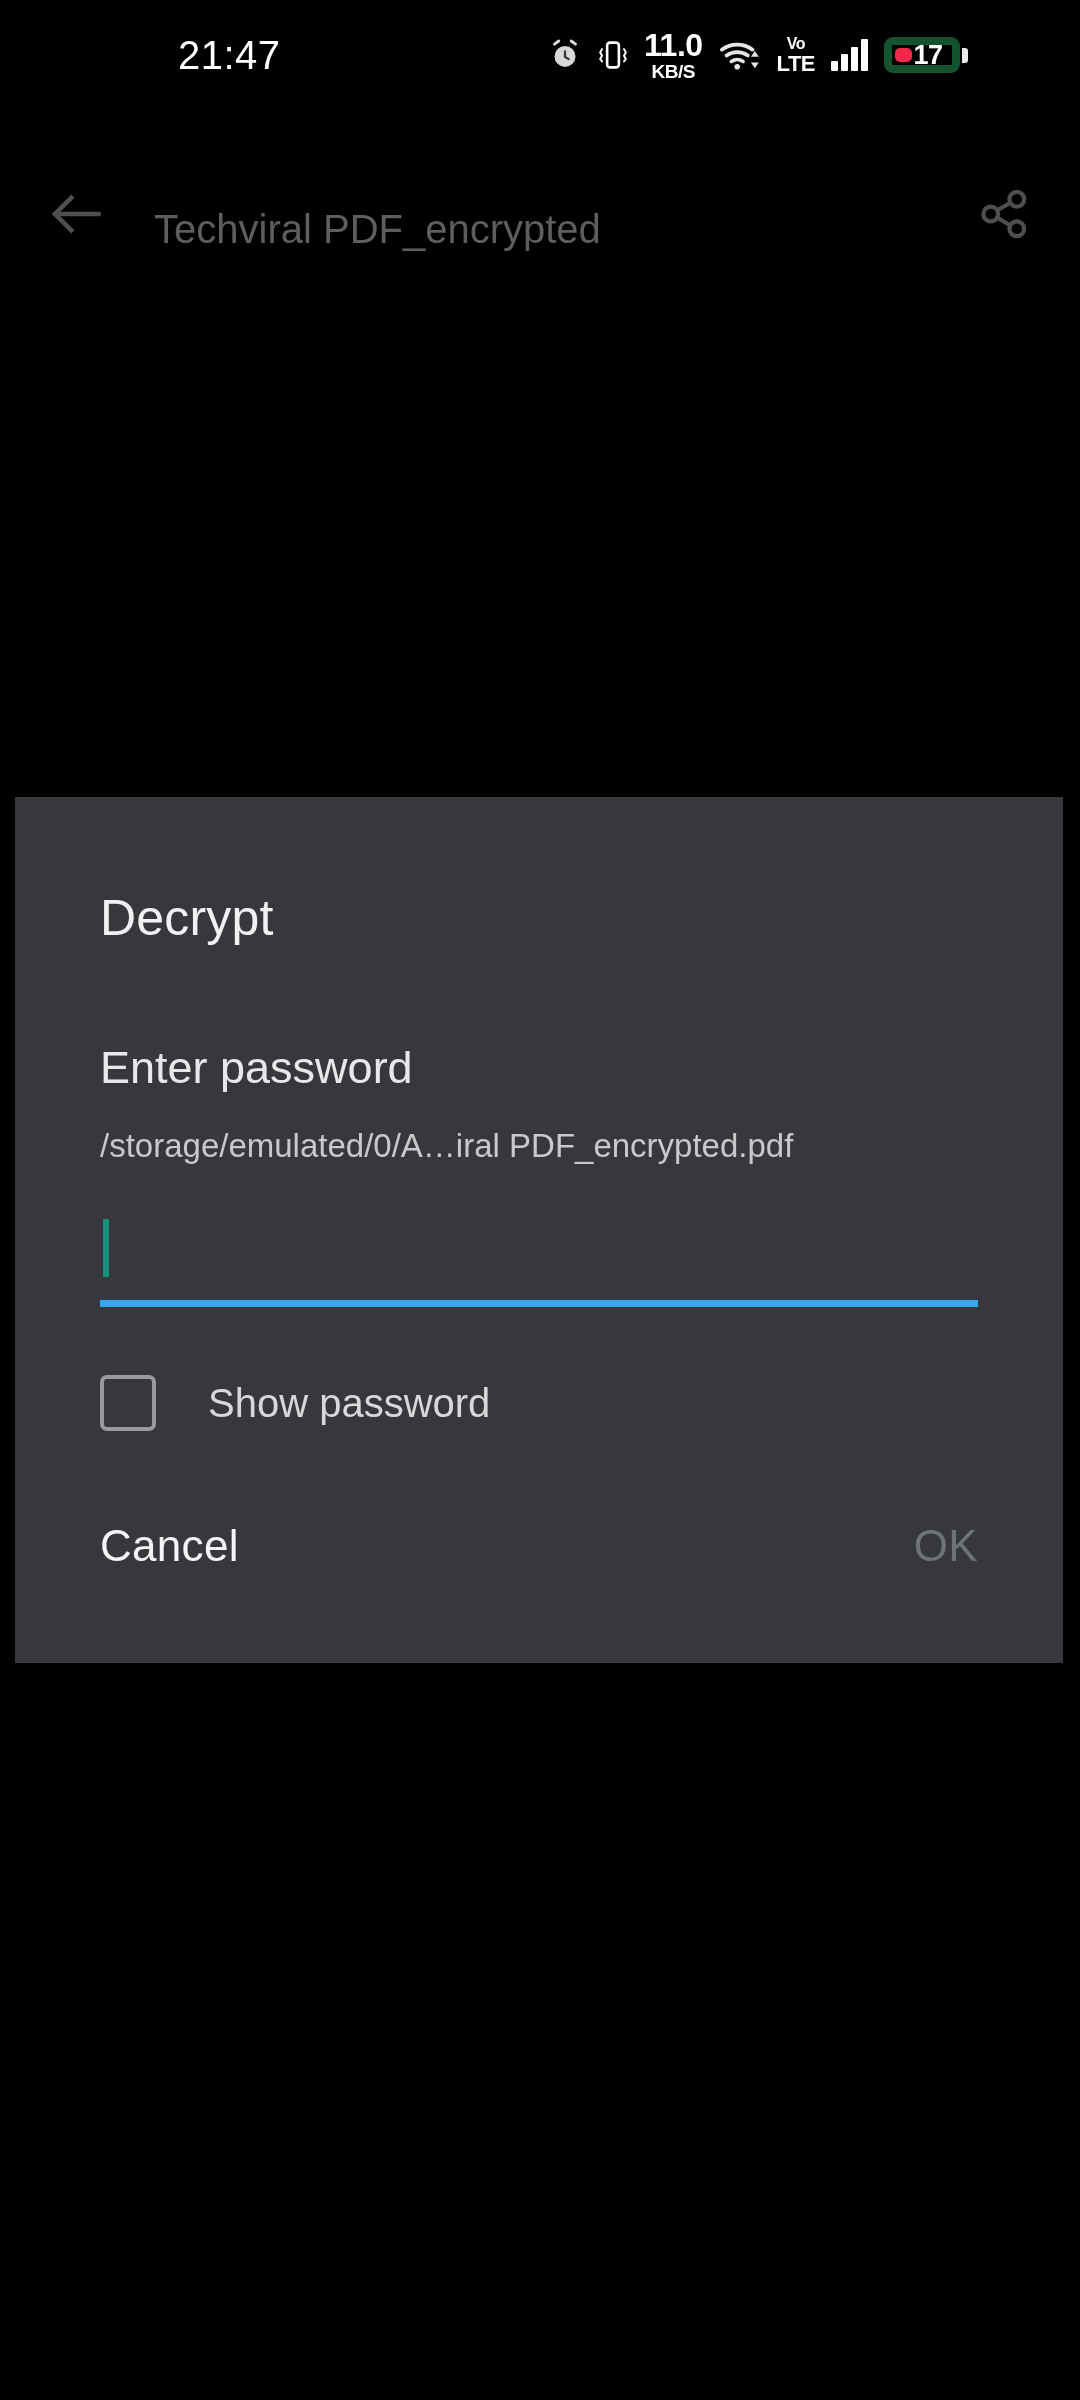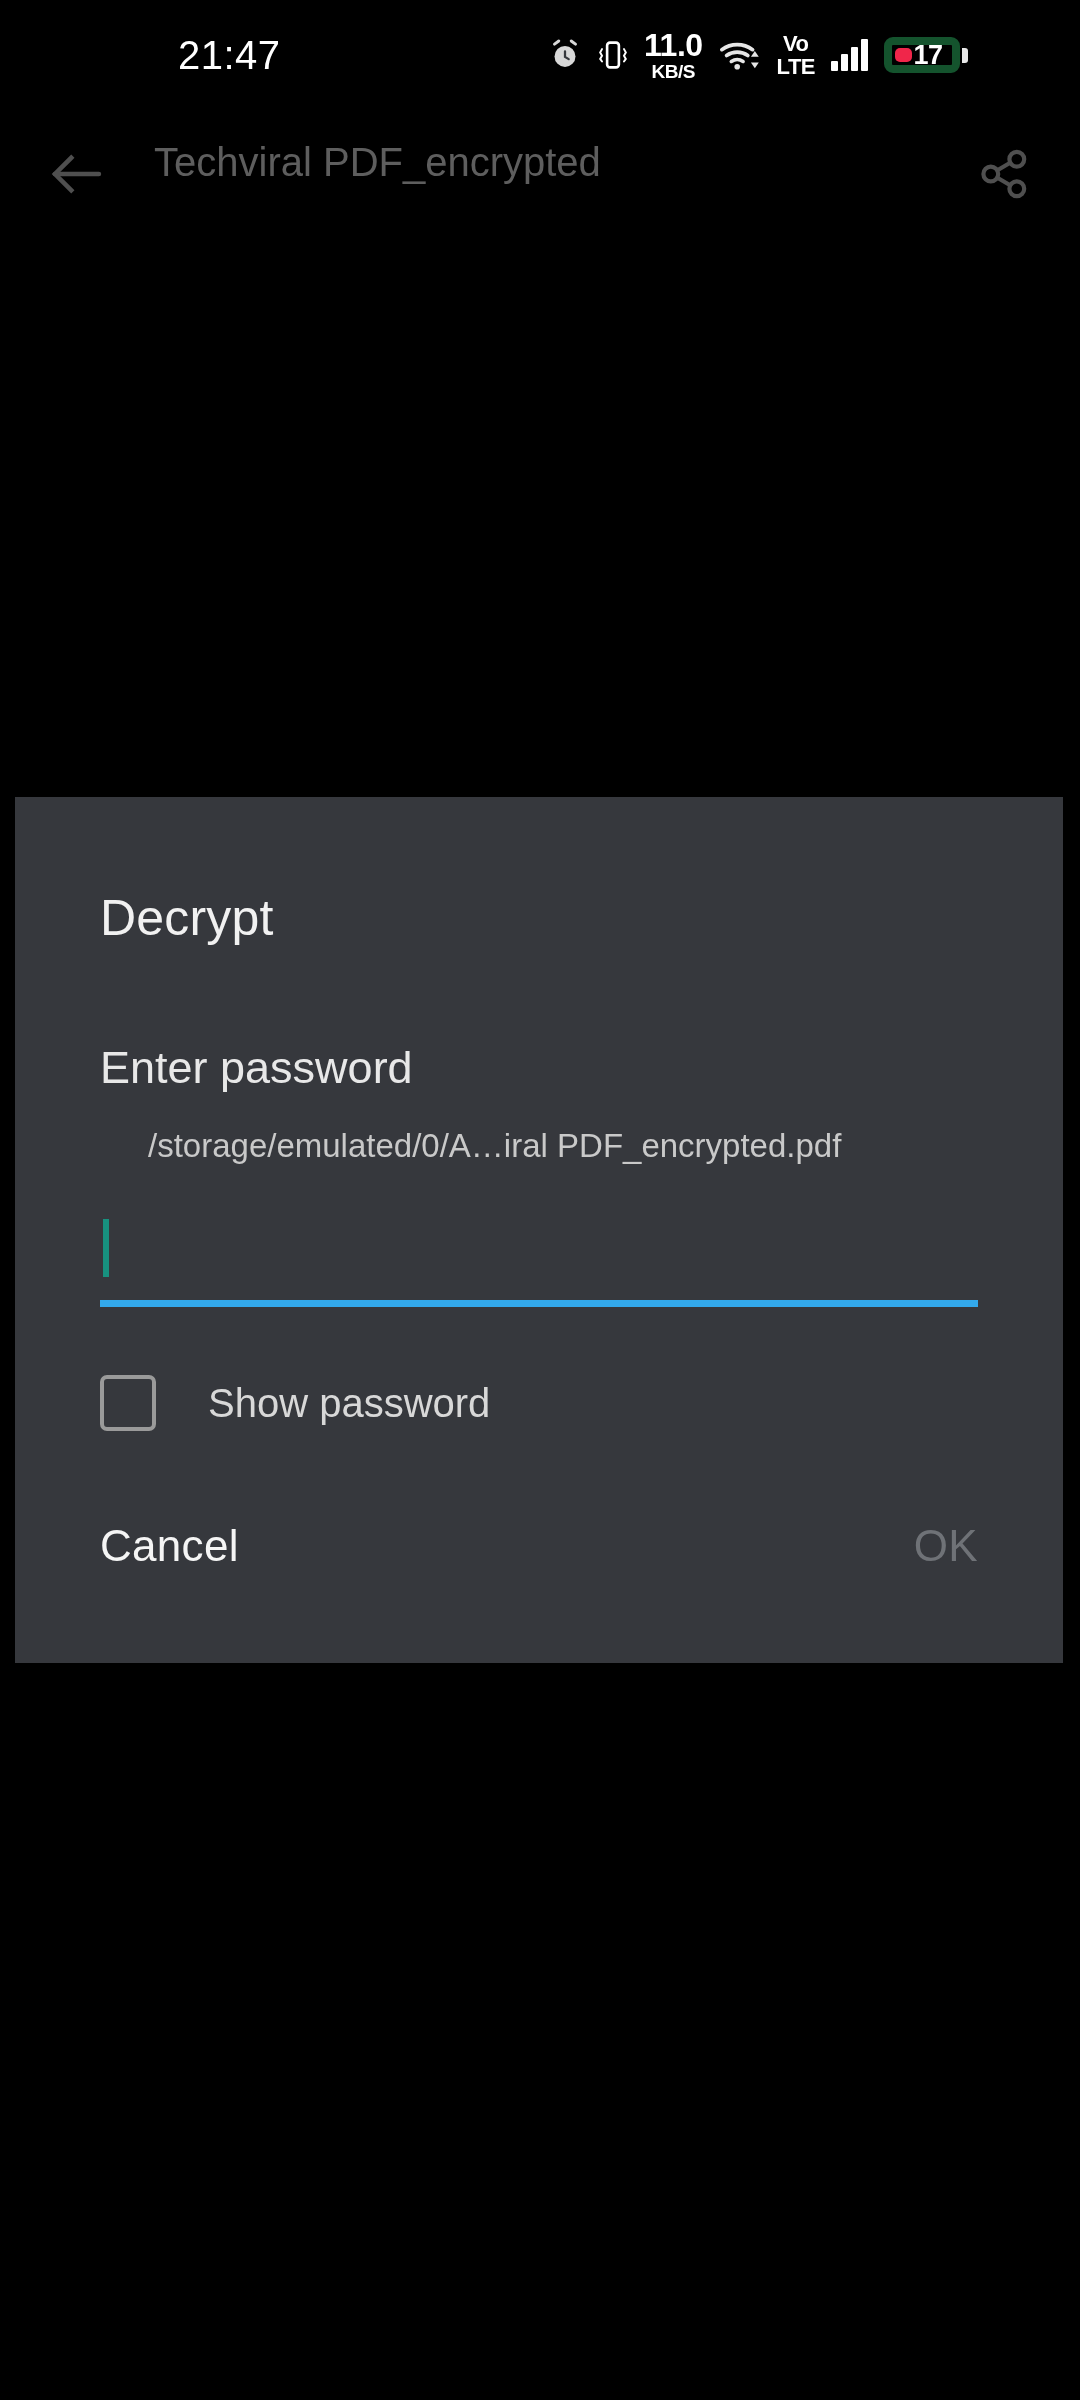--- a/index.html
+++ b/index.html
@@ -44,21 +44,21 @@
     color:#fff;
   }
   .netspeed .ns-val { font-size:32px; font-weight:700; letter-spacing:-0.5px; }
   .netspeed .ns-unit { font-size:19px; font-weight:700; letter-spacing:-0.5px; margin-top:1px; }
 
   .volte {
     display:flex; flex-direction:column;
     align-items:center; justify-content:center;
     line-height:1; color:#fff;
   }
-  .volte .v-top { font-size:22px; font-weight:700; letter-spacing:-0.5px; }
+  .volte .v-top { font-size:16px; font-weight:700; letter-spacing:-0.5px; }
   .volte .v-bot { font-size:22px; font-weight:700; letter-spacing:-0.5px; margin-top:1px; }
 
   
   .signal { display:flex; align-items:flex-end; gap:3px; height:32px; }
   .signal i { display:block; width:7px; background:#fff; border-radius:1px; }
   .signal i:nth-child(1){ height:10px; }
   .signal i:nth-child(2){ height:17px; }
   .signal i:nth-child(3){ height:24px; }
   .signal i:nth-child(4){ height:32px; }
 
@@ -95,21 +95,21 @@
     background:#e8e8e8;
     border-radius:0 3px 3px 0;
     margin-left:2px;
   }
 
   
   #toolbar {
     position:absolute;
     top:140px; left:0;
     width:1080px; height:112px;
-    display:flex; align-items:flex-start;
+    display:flex; align-items:flex-end;
     padding:0 40px;
   }
   #back-button {
     width:72px; height:72px;
     display:flex; align-items:center; justify-content:center;
     flex:none;
   }
   #toolbar-title {
     color:#5e5e5e;
     font-size:40px;
@@ -147,21 +147,20 @@
     font-size:45px;
     font-weight:400;
     margin-top:95px;
   }
   #dialog-filepath {
     color:#c9c9c9;
     font-size:33px;
     font-weight:400;
     margin-top:33px;
     white-space:nowrap;
-    margin-left:48px;
   }
 
   #password-field {
     position:relative;
     margin-top:42px;
     height:100px;
   }
   #password-caret {
     position:absolute;
     left:3px; top:12px;

